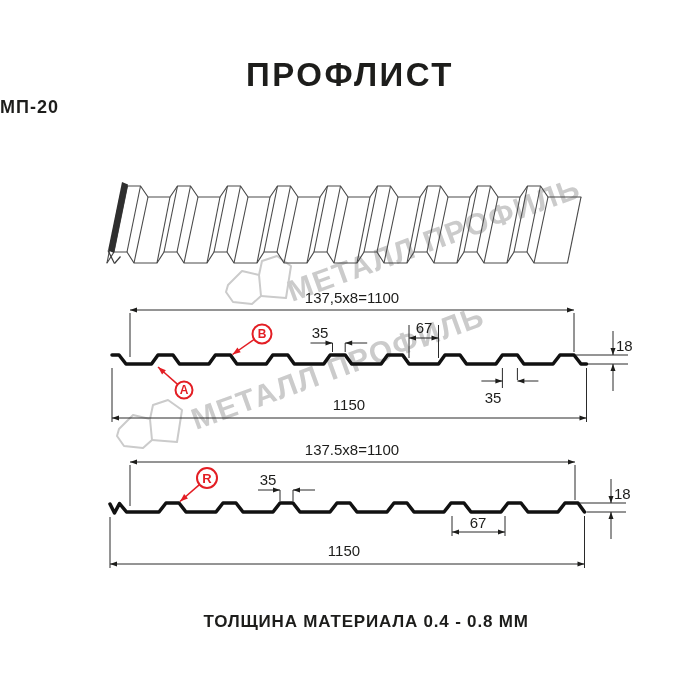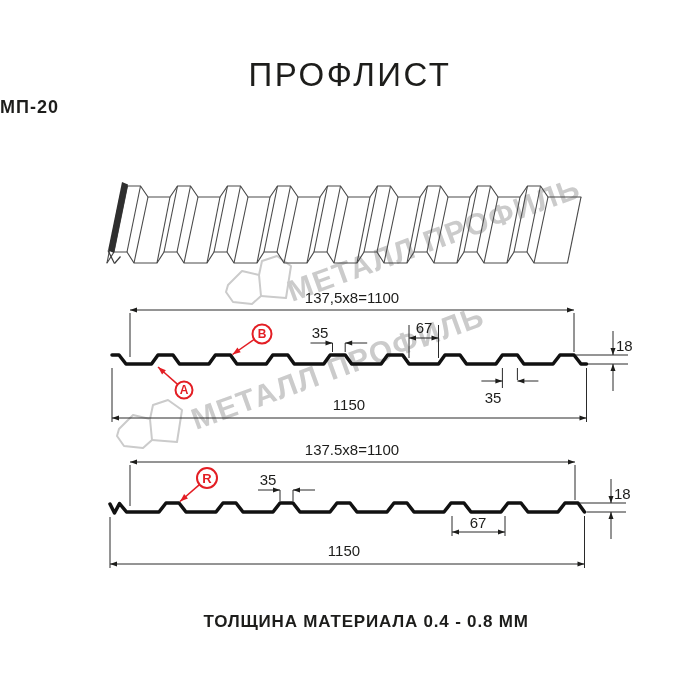--- a/index.html
+++ b/index.html
@@ -1,19 +1,19 @@
 <!DOCTYPE html>
 <html><head>
 <meta charset="utf-8">
 <style>
   html,body{margin:0;padding:0;background:#fff;}
   .page{position:relative;width:700px;height:700px;background:#fff;overflow:hidden;
         font-family:"Liberation Sans",sans-serif;color:#1d1d1b;}
   .title{position:absolute;top:56px;left:0;width:100%;text-align:center;
-         font-size:33px;font-weight:400;letter-spacing:2.5px;color:#1d1d1b;}
+         font-size:33px;font-weight:700;letter-spacing:2.5px;color:#1d1d1b;}
   .subtitle{position:absolute;top:97px;left:0;width:100%;text-align:left;
          font-size:18px;font-weight:700;letter-spacing:1px;color:#1d1d1b;}
   .footer{position:absolute;top:612px;left:16px;width:100%;text-align:center;
          font-size:17px;font-weight:600;letter-spacing:0.8px;color:#1d1d1b;}
   svg{position:absolute;left:0;top:0;}
   svg text{font-family:"Liberation Sans",sans-serif;}
 </style>
 </head>
 <body>
 

